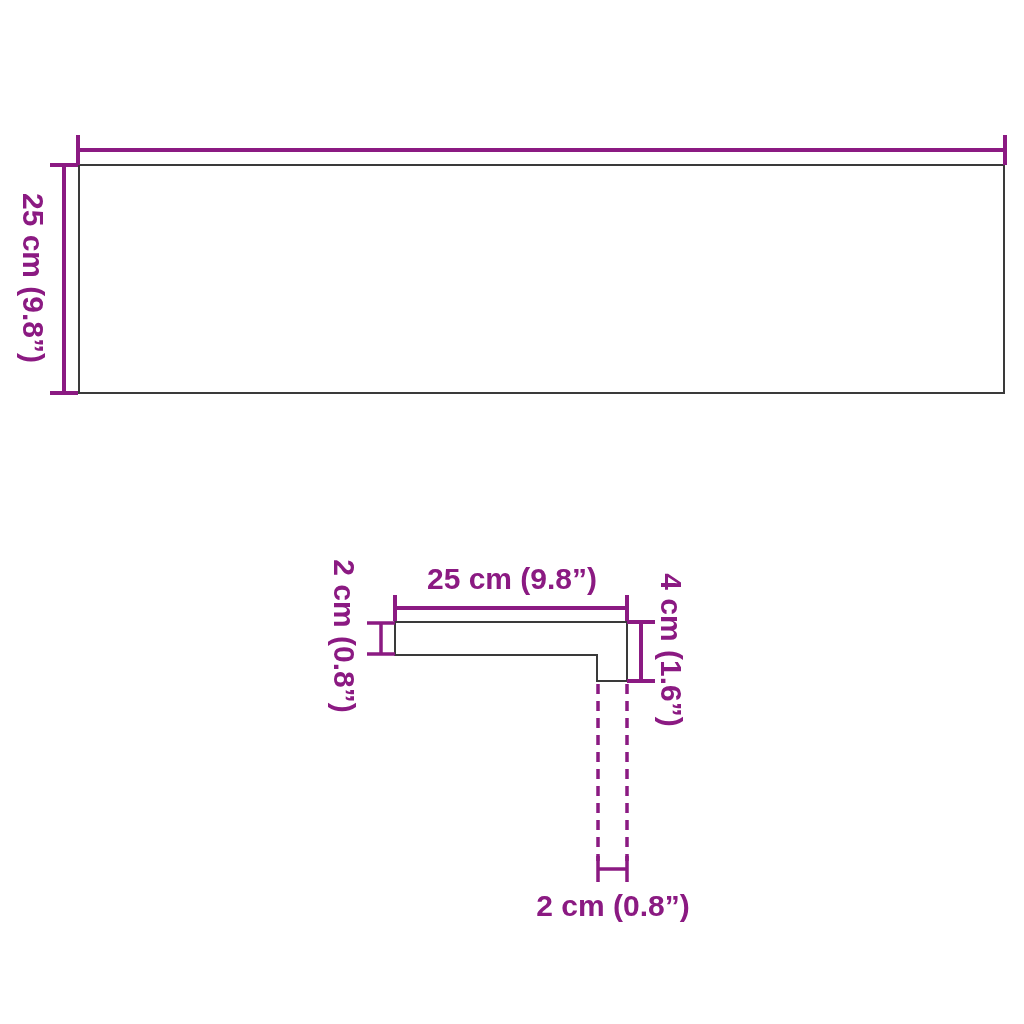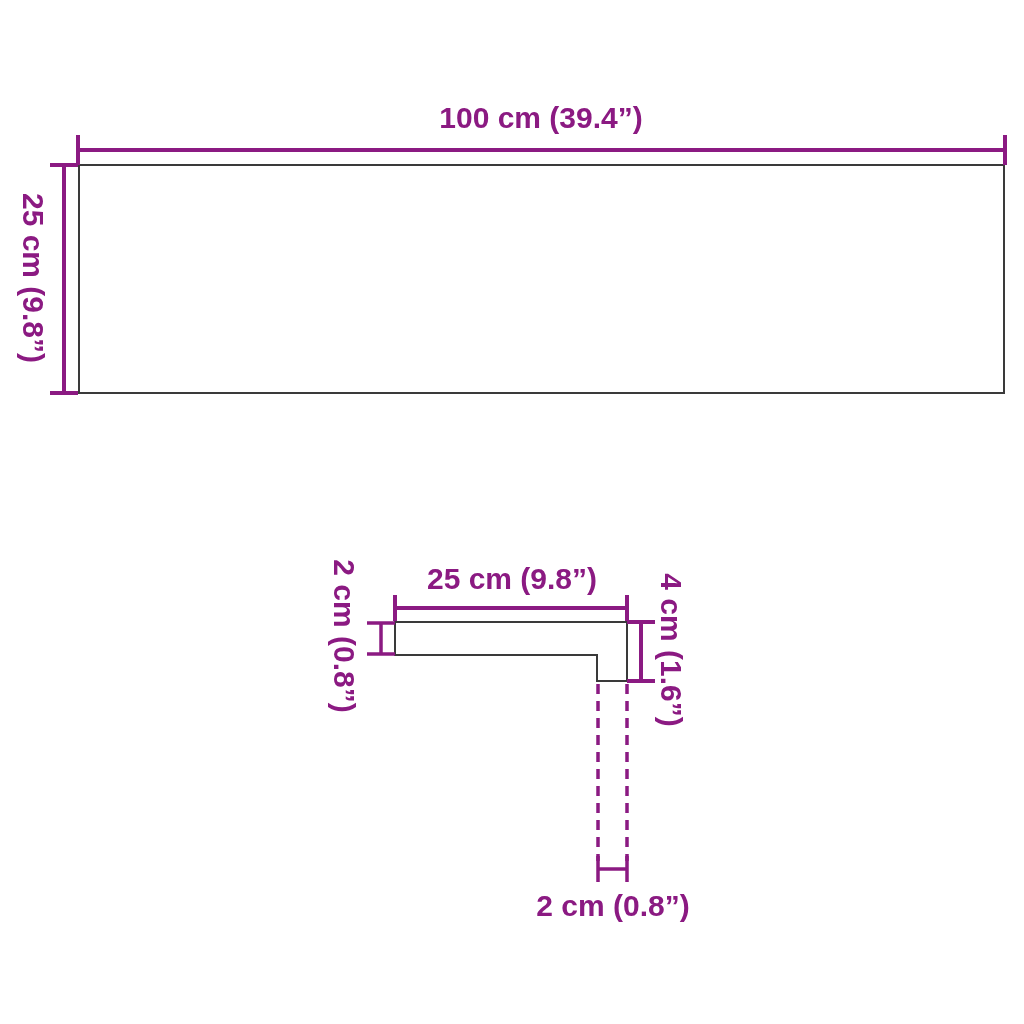--- a/index.html
+++ b/index.html
@@ -97,21 +97,20 @@
     <line x1="627" y1="681" x2="655" y2="681" class="pline"></line>
 
     <line x1="598" y1="684" x2="598" y2="861" class="pdash"></line>
     <line x1="627" y1="684" x2="627" y2="861" class="pdash"></line>
 
     <line x1="598" y1="869" x2="627" y2="869" class="pline thin"></line>
     <line x1="598" y1="856" x2="598" y2="882" class="pline thin"></line>
     <line x1="627" y1="856" x2="627" y2="882" class="pline thin"></line>
   </svg>
 
-  <div id="label-board-width" class="dim-label">100 cm (39.4”)</div>
 
   <div id="label-board-depth" class="dim-label vertical">25 cm (9.8”)</div>
 
   <div id="label-profile-width" class="dim-label">25 cm (9.8”)</div>
 
   <div id="label-profile-thickness" class="dim-label vertical">2 cm (0.8”)</div>
 
   <div id="label-profile-height" class="dim-label vertical">4 cm (1.6”)</div>
 
   <div id="label-profile-leg-width" class="dim-label">2 cm (0.8”)</div>

